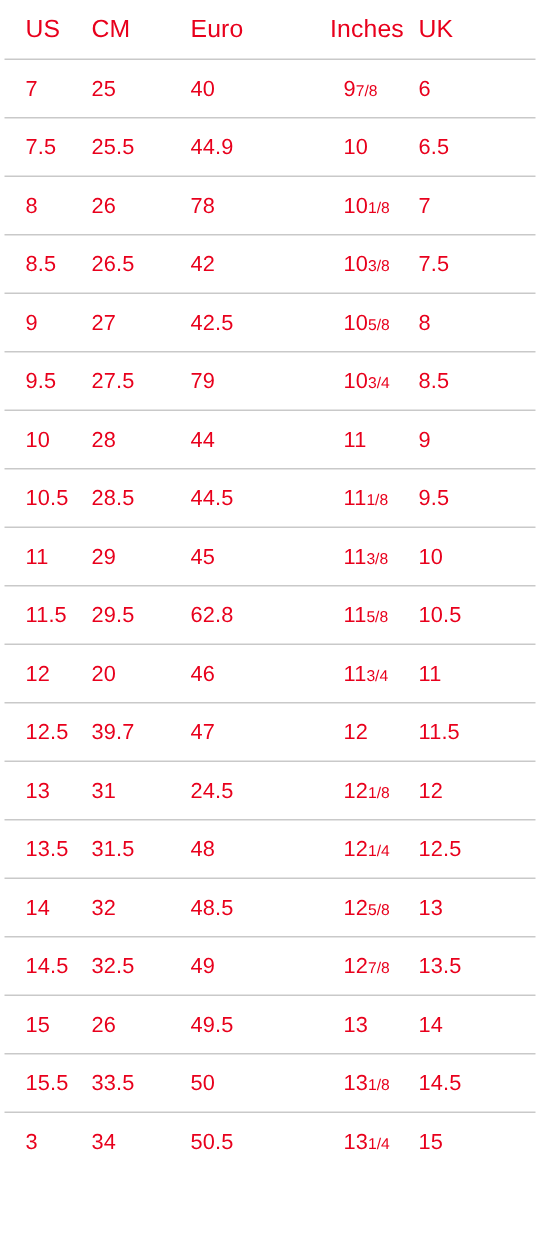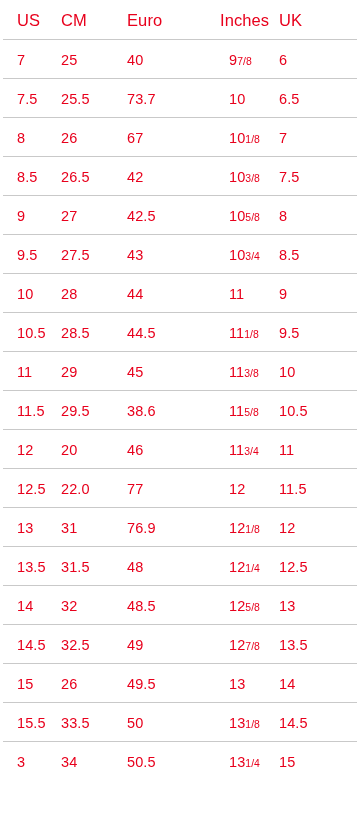--- a/index.html
+++ b/index.html
@@ -92,49 +92,49 @@
       <div class="row sep">
         <span class="cell col-us">7</span>
         <span class="cell col-cm">25</span>
         <span class="cell col-euro">40</span>
         <span class="cell col-inches"><span>9</span><span class="frac">7/8</span></span>
         <span class="cell col-uk">6</span>
       </div>
       <div class="row sep">
         <span class="cell col-us">7.5</span>
         <span class="cell col-cm">25.5</span>
-        <span class="cell col-euro">73.7</span>
+        <span class="cell col-euro">44.9</span>
         <span class="cell col-inches"><span>10</span></span>
         <span class="cell col-uk">6.5</span>
       </div>
       <div class="row sep">
         <span class="cell col-us">8</span>
         <span class="cell col-cm">26</span>
-        <span class="cell col-euro">67</span>
+        <span class="cell col-euro">78</span>
         <span class="cell col-inches"><span>10</span><span class="frac">1/8</span></span>
         <span class="cell col-uk">7</span>
       </div>
       <div class="row sep">
         <span class="cell col-us">8.5</span>
         <span class="cell col-cm">26.5</span>
         <span class="cell col-euro">42</span>
         <span class="cell col-inches"><span>10</span><span class="frac">3/8</span></span>
         <span class="cell col-uk">7.5</span>
       </div>
       <div class="row sep">
         <span class="cell col-us">9</span>
         <span class="cell col-cm">27</span>
         <span class="cell col-euro">42.5</span>
         <span class="cell col-inches"><span>10</span><span class="frac">5/8</span></span>
         <span class="cell col-uk">8</span>
       </div>
       <div class="row sep">
         <span class="cell col-us">9.5</span>
         <span class="cell col-cm">27.5</span>
-        <span class="cell col-euro">43</span>
+        <span class="cell col-euro">79</span>
         <span class="cell col-inches"><span>10</span><span class="frac">3/4</span></span>
         <span class="cell col-uk">8.5</span>
       </div>
       <div class="row sep">
         <span class="cell col-us">10</span>
         <span class="cell col-cm">28</span>
         <span class="cell col-euro">44</span>
         <span class="cell col-inches"><span>11</span></span>
         <span class="cell col-uk">9</span>
       </div>
@@ -148,42 +148,42 @@
       <div class="row sep">
         <span class="cell col-us">11</span>
         <span class="cell col-cm">29</span>
         <span class="cell col-euro">45</span>
         <span class="cell col-inches"><span>11</span><span class="frac">3/8</span></span>
         <span class="cell col-uk">10</span>
       </div>
       <div class="row sep">
         <span class="cell col-us">11.5</span>
         <span class="cell col-cm">29.5</span>
-        <span class="cell col-euro">38.6</span>
+        <span class="cell col-euro">62.8</span>
         <span class="cell col-inches"><span>11</span><span class="frac">5/8</span></span>
         <span class="cell col-uk">10.5</span>
       </div>
       <div class="row sep">
         <span class="cell col-us">12</span>
         <span class="cell col-cm">20</span>
         <span class="cell col-euro">46</span>
         <span class="cell col-inches"><span>11</span><span class="frac">3/4</span></span>
         <span class="cell col-uk">11</span>
       </div>
       <div class="row sep">
         <span class="cell col-us">12.5</span>
-        <span class="cell col-cm">22.0</span>
-        <span class="cell col-euro">77</span>
+        <span class="cell col-cm">39.7</span>
+        <span class="cell col-euro">47</span>
         <span class="cell col-inches"><span>12</span></span>
         <span class="cell col-uk">11.5</span>
       </div>
       <div class="row sep">
         <span class="cell col-us">13</span>
         <span class="cell col-cm">31</span>
-        <span class="cell col-euro">76.9</span>
+        <span class="cell col-euro">24.5</span>
         <span class="cell col-inches"><span>12</span><span class="frac">1/8</span></span>
         <span class="cell col-uk">12</span>
       </div>
       <div class="row sep">
         <span class="cell col-us">13.5</span>
         <span class="cell col-cm">31.5</span>
         <span class="cell col-euro">48</span>
         <span class="cell col-inches"><span>12</span><span class="frac">1/4</span></span>
         <span class="cell col-uk">12.5</span>
       </div>

